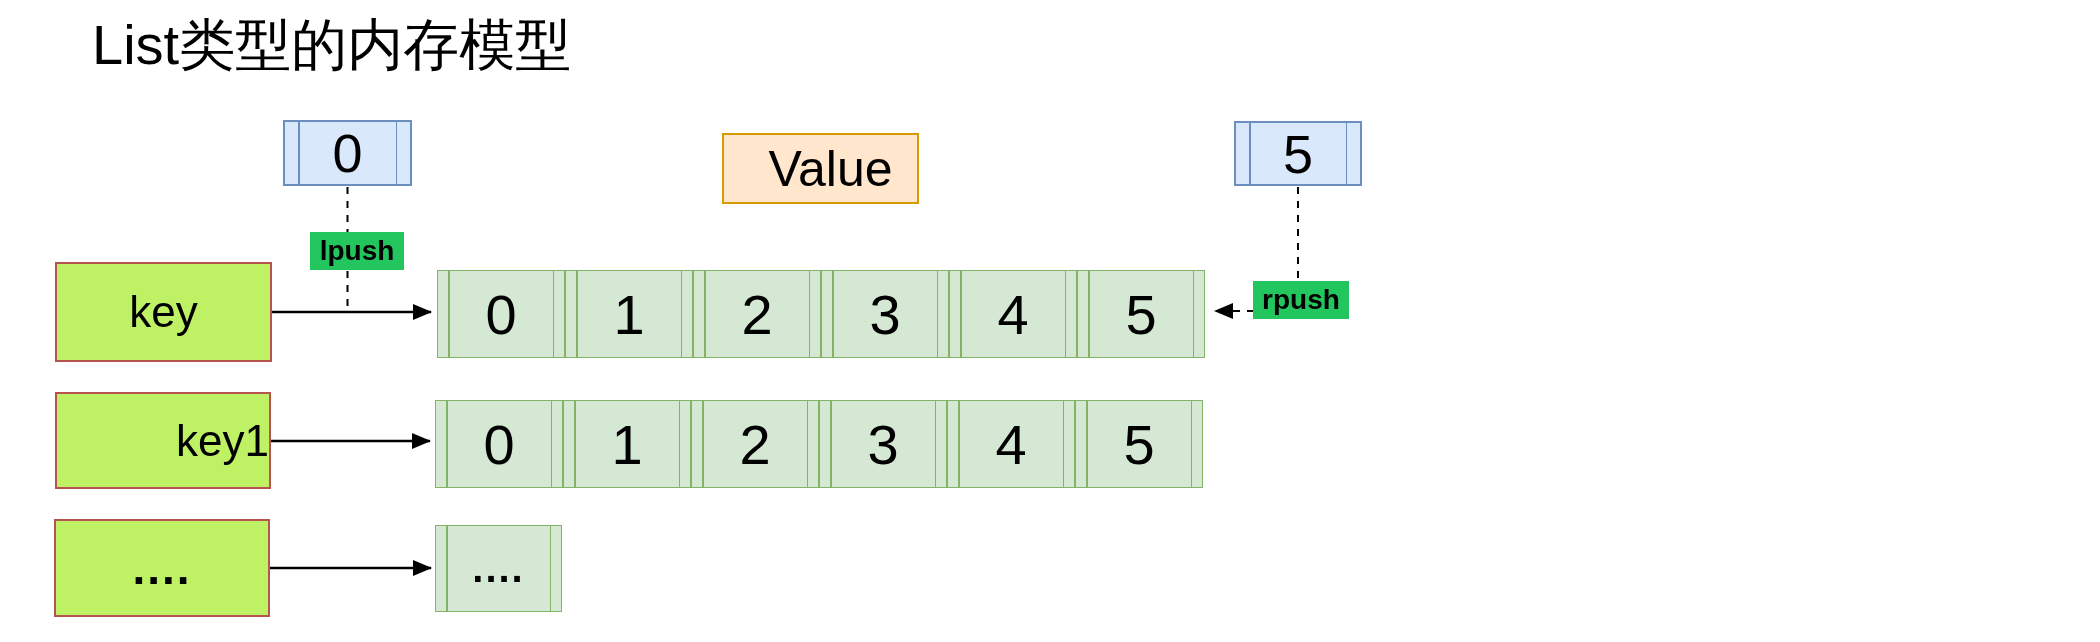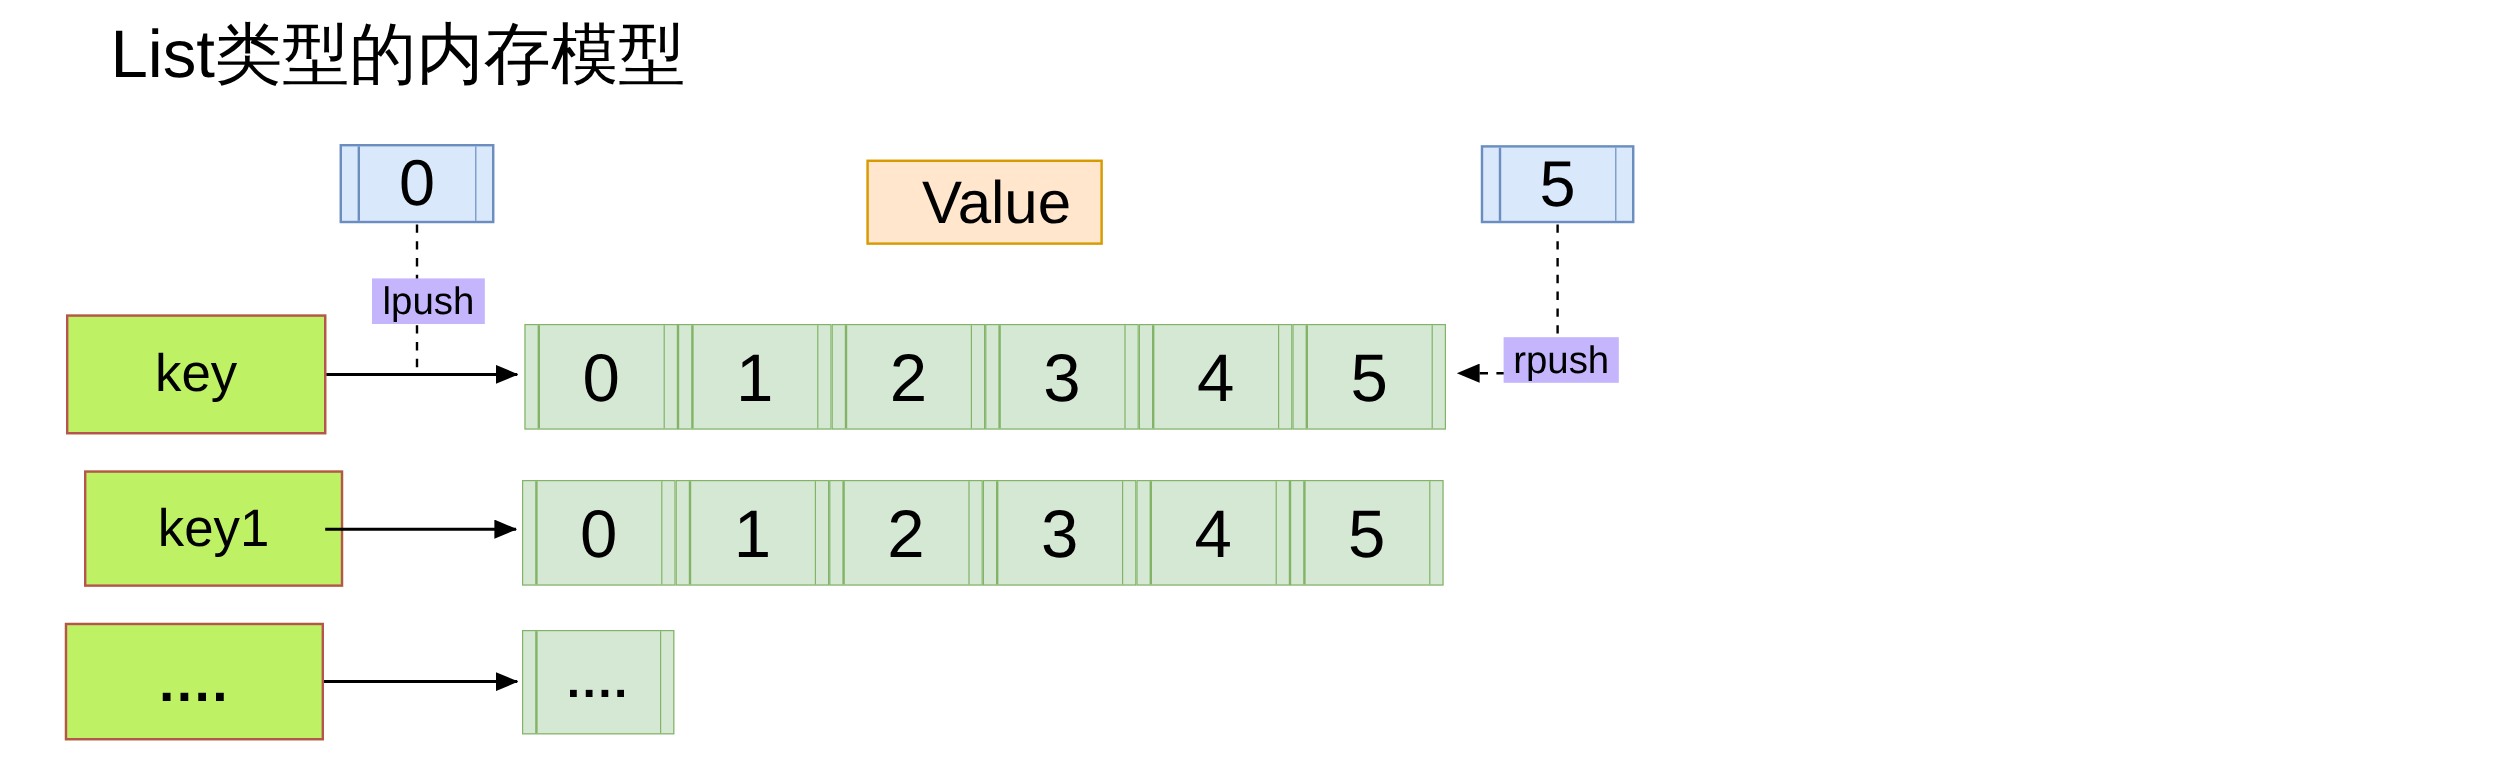--- a/index.html
+++ b/index.html
@@ -53,26 +53,27 @@
     background: #d5e8d4;
     border: 1.5px solid #82b366;
     display: flex; align-items: center; justify-content: center;
     font-size: 56px;
   }
   .cell::before { left: 10px; background: #82b366; }
   .cell::after  { right: 10px; background: #82b366; }
   .dots { font-size: 46px; font-weight: bold; letter-spacing: 2px; }
   .edge-label {
     position: absolute;
-    background: #c4b5fd;
-    font-size: 32px;
+    background: #22c55e;
+    font-size: 28px;
     line-height: 38px;
     text-align: center;
     padding: 0 2px;
     white-space: nowrap;
+    font-weight: bold;
   }
   svg.connectors { position: absolute; left: 0; top: 0; }
 </style>
 </head>
 <body>
 
 <div class="title">List类型的内存模型</div>
 
 <div class="box process push" style="left:283px; top:120px; width:129px; height:66px;">
   <span>0</span>
@@ -103,21 +104,21 @@
       <span>3</span>
     </div>
   <div class="cell process">
       <span>4</span>
     </div>
   <div class="cell process">
       <span>5</span>
     </div>
 </div>
 
-<div class="box keybox" style="left:70px; top:392px; width:216px; height:97px;">
+<div class="box keybox" style="left:55px; top:392px; width:216px; height:97px;justify-content:flex-end;">
   <span>key1</span>
 </div>
 <div class="list" style="left:435px; top:400px; height:88px;">
   <div class="cell process">
       <span>0</span>
     </div>
   <div class="cell process">
       <span>1</span>
     </div>
   <div class="cell process">

